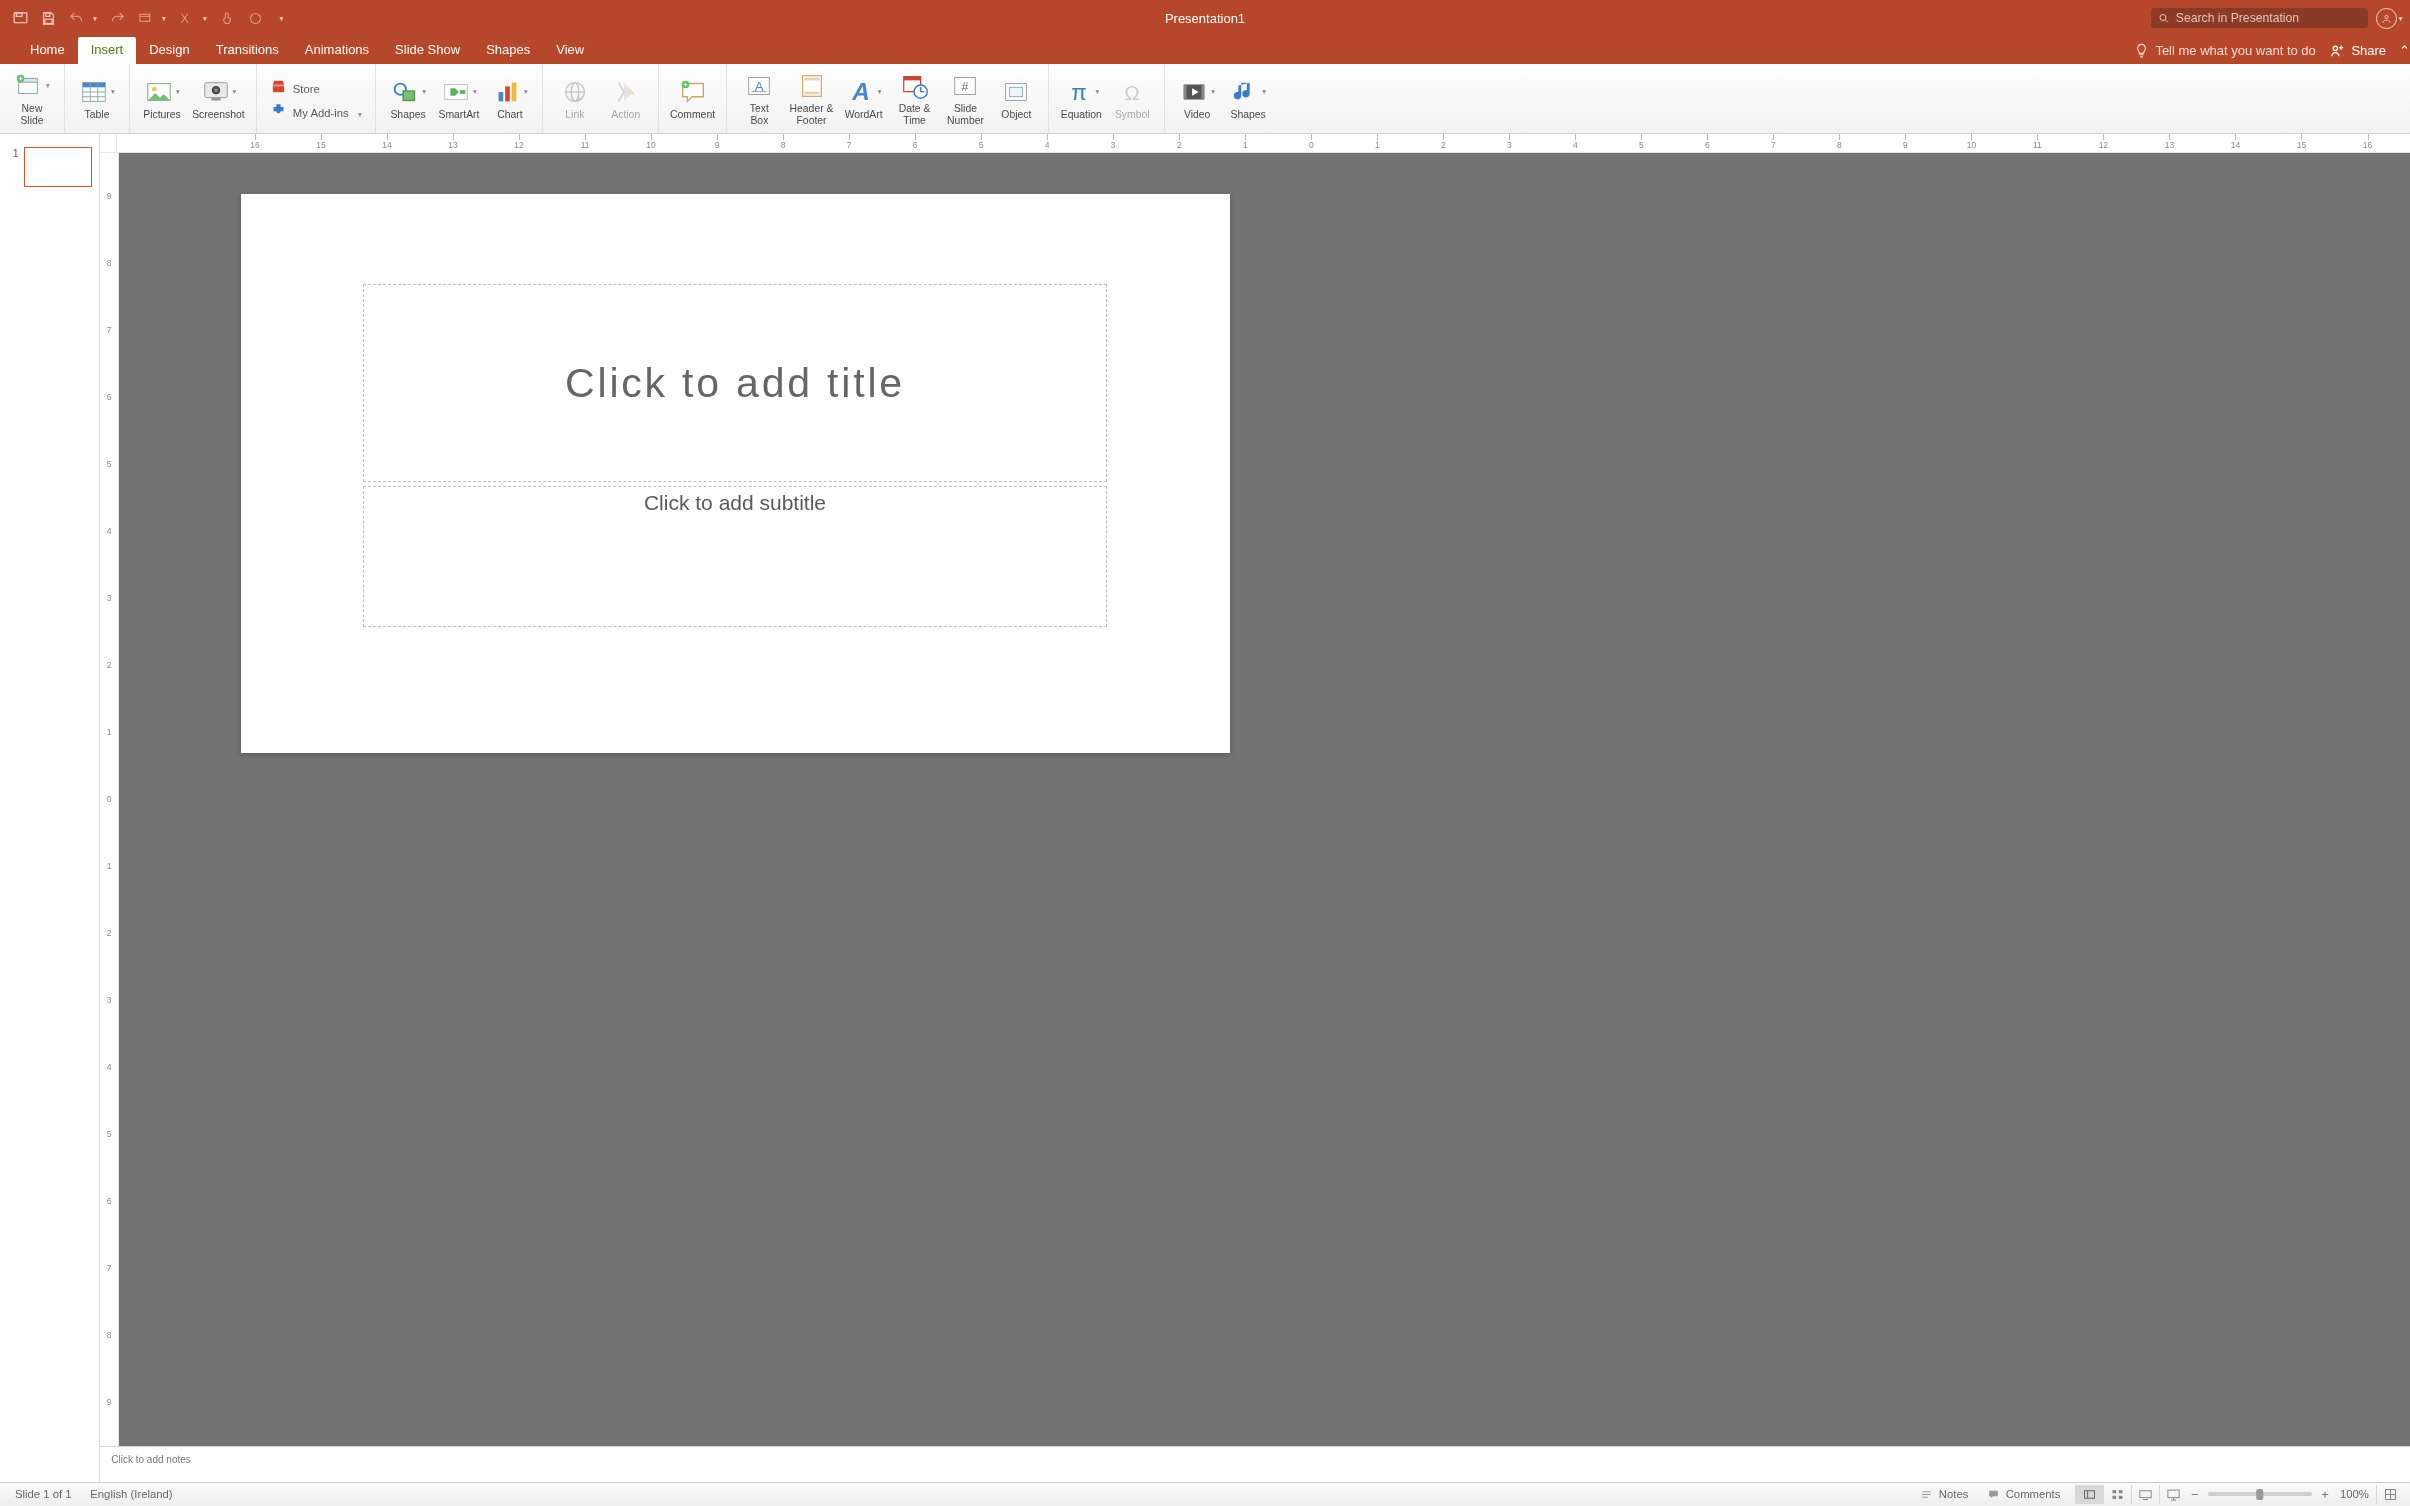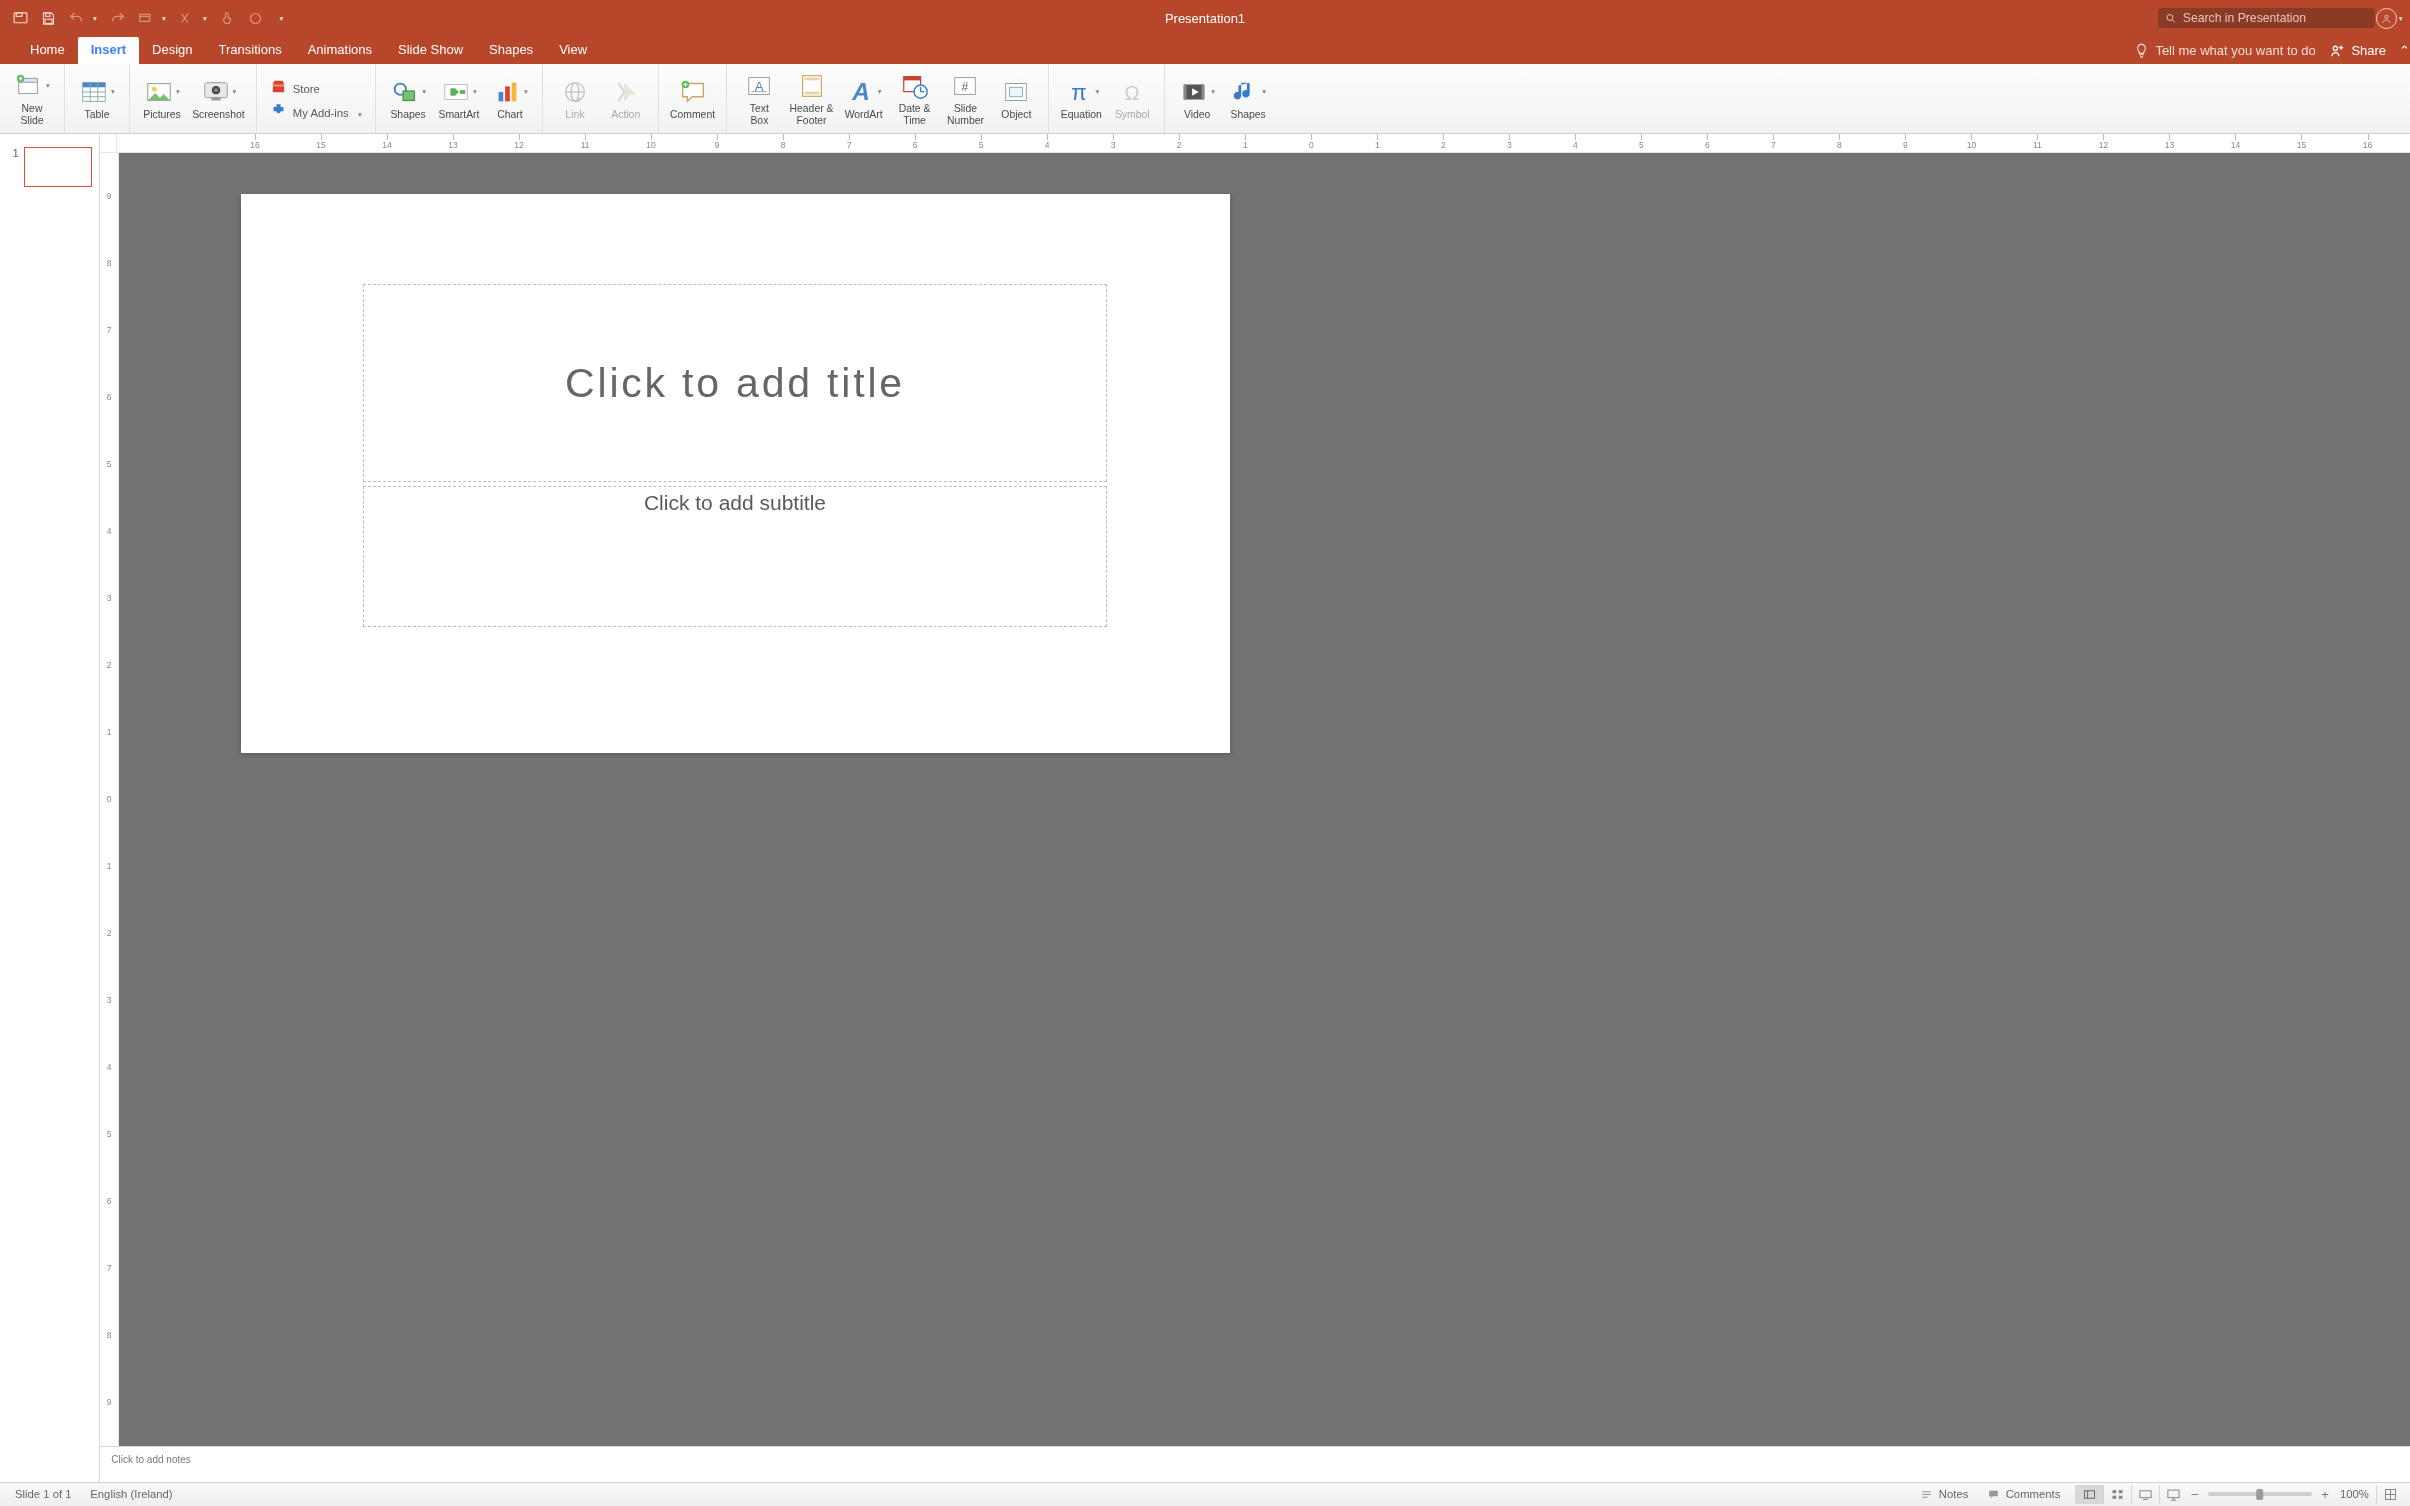--- a/index.html
+++ b/index.html
@@ -24,21 +24,21 @@
 }
 .qat-btn svg { width: 17px; height: 17px; }
 .qat-btn.dim { opacity: .55; }
 .qat-drop { width: 7.5px; display:flex; align-items:center; justify-content:center; color:#f6d7ce; font-size:7.5px; margin-right:3.8px;}
 .titlebar .title-center {
   position: absolute; left: 50%; transform: translateX(-50%);
   font-size: 13px; color: #fff;
 }
 .titlebar .right-area {
   margin-left: auto;
-  display: flex; align-items: center; gap: 1px;
+  display: flex; align-items: center; gap: 8px;
 }
 .searchbox {
   display: flex; align-items: center;
   background: #8a3a25;
   border-radius: 3.8px;
   padding: 2.8px 7.5px;
   width: 217px;
   color: #e8c5bb;
   font-size: 12.2px;
   gap: 5.6px;
@@ -67,23 +67,22 @@
   font-size: 13px;
 }
 .tab {
   padding: 5.6px 13px 6.6px;
   color: #fff;
   cursor: default;
   margin-top: 16px;
 }
 .tab.active {
   background: #fff;
-  color: #3b82f6;
+  color: #4d7c0f;
   border-radius: 1.9px 1.9px 0 0;
-  font-weight: bold;
 }
 .tabsbar .right {
   margin-left: auto;
   display: flex; align-items: center; gap: 13px;
   padding-right: 0; padding-bottom: 4.7px;
 }
 .tellme { display:flex; align-items:center; gap:5.6px; color:#f3ddd6; font-size:13px; }
 .tellme svg { width:17px; height:17px; }
 .sharebtn { display:flex; align-items:center; gap:5.6px; color:#fff; font-size:13px; font-weight:500; }
 .sharebtn svg{ width:17px; height:17px;}

